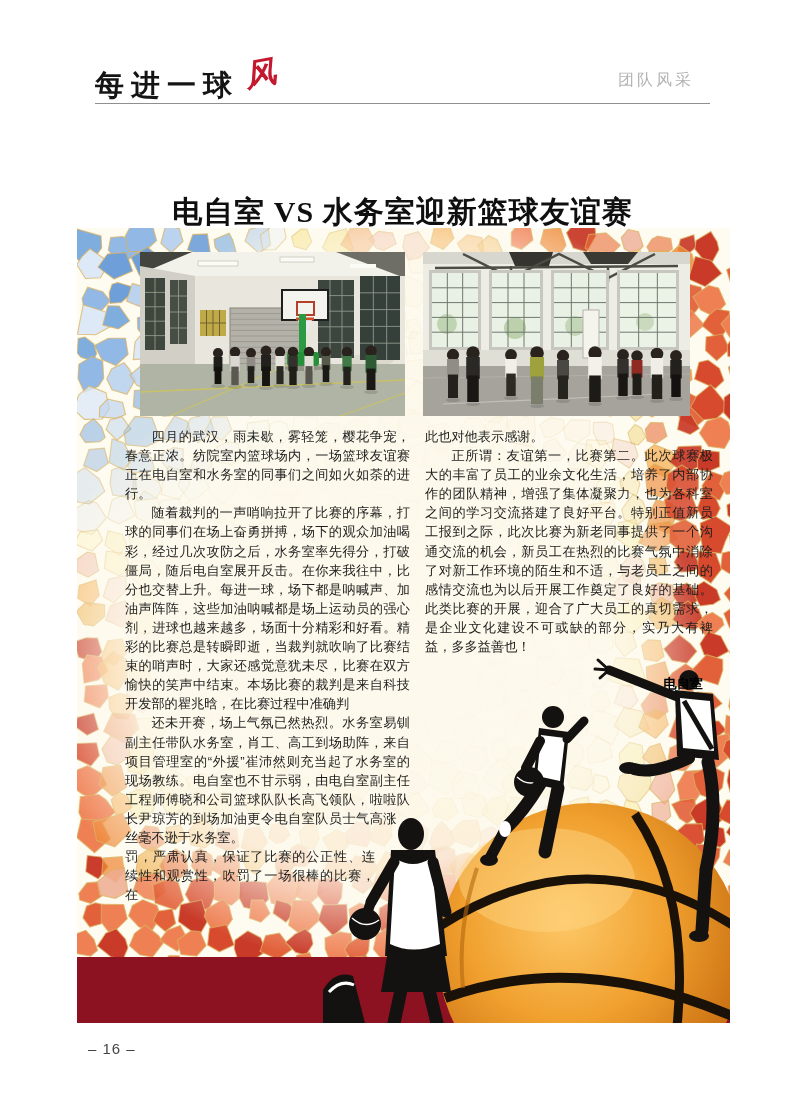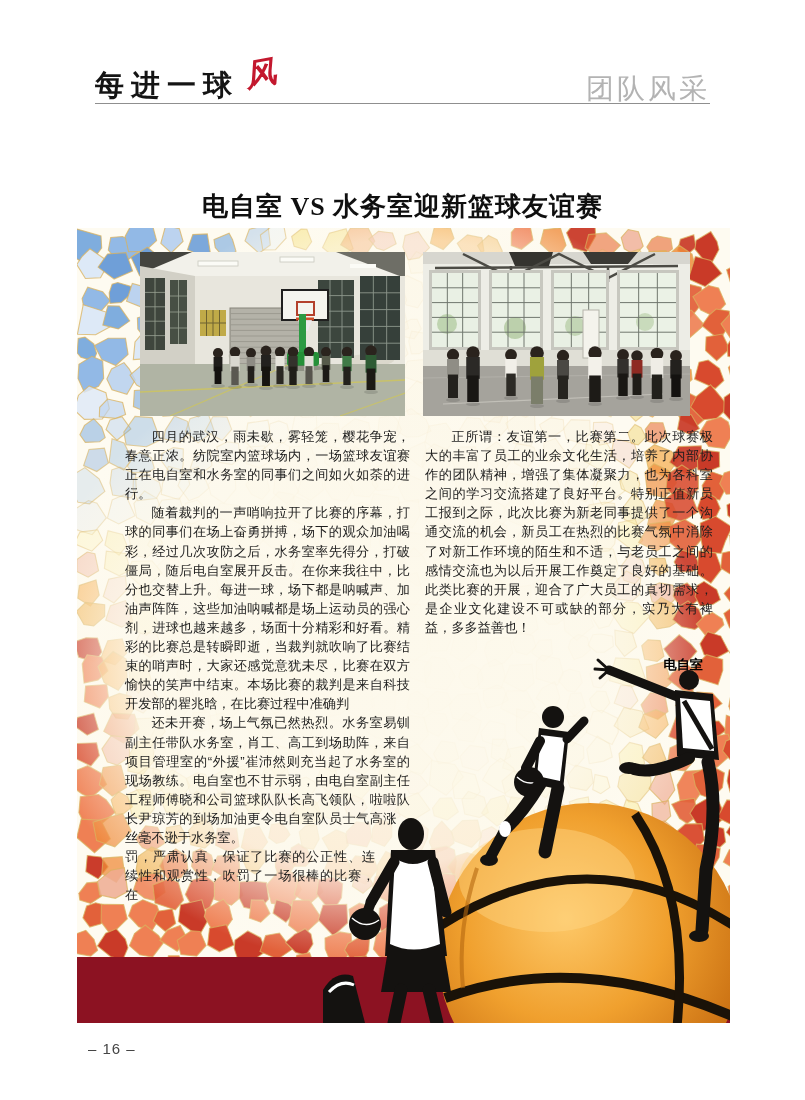--- a/index.html
+++ b/index.html
@@ -7,26 +7,26 @@
     width:805px;height:1100px;position:relative;background:#ffffff;
     font-family:"Liberation Sans","DejaVu Sans",sans-serif;overflow:hidden;
   }
   
   .header{position:absolute;left:95px;top:58px;width:615px;height:48px;}
   .masthead{position:absolute;left:0;top:8px;font-size:29px;font-weight:800;
     letter-spacing:7px;color:#141414;font-family:"DejaVu Sans",sans-serif;}
   .masthead-mark{position:absolute;left:150px;top:0px;font-size:31px;line-height:1;
     color:#c3182e;font-family:"DejaVu Serif","Liberation Serif",serif;
     font-style:italic;font-weight:700;transform:rotate(-10deg);}
-  .section-label{position:absolute;right:0;top:12px;font-size:28px;color:#b3b3b3;letter-spacing:3px;}
+  .section-label{position:absolute;right:16px;top:12px;font-size:16px;color:#b3b3b3;letter-spacing:3px;}
   .header-rule{position:absolute;left:95px;top:103px;width:615px;border-top:1.5px solid #8f8f8f;}
   
   .article-title{position:absolute;left:0;top:172px;width:805px;text-align:center;
     font-family:"Liberation Serif","DejaVu Serif",serif;font-weight:700;
-    font-size:26px;color:#0f0f0f;letter-spacing:1px;}
+    font-size:30px;color:#0f0f0f;letter-spacing:1px;}
   
   .panel{position:absolute;left:77px;top:228px;width:653px;height:795px;
     background:#fefbf1;overflow:hidden;}
   #mosaic{position:absolute;left:0;top:0;z-index:0;}
   .maroon-bar{position:absolute;left:0;top:729px;width:653px;height:66px;z-index:1;}
   .photo{position:absolute;top:24px;height:164px;overflow:hidden;z-index:2;}
   .photo-left{left:63px;width:265px;}
   .photo-right{left:346px;width:267px;}
   #illus{position:absolute;left:0;top:0;z-index:3;}
   
@@ -1124,18 +1124,19 @@
     </g>
   </svg>
 
   <div class="col col-left">
     <p class="para">四月的武汉，雨未歇，雾轻笼，樱花争宠，春意正浓。纺院室内篮球场内，一场篮球友谊赛正在电自室和水务室的同事们之间如火如荼的进行。</p>
     <p class="para">随着裁判的一声哨响拉开了比赛的序幕，打球的同事们在场上奋勇拼搏，场下的观众加油喝彩，经过几次攻防之后，水务室率先得分，打破僵局，随后电自室展开反击。在你来我往中，比分也交替上升。每进一球，场下都是呐喊声、加油声阵阵，这些加油呐喊都是场上运动员的强心剂，进球也越来越多，场面十分精彩和好看。精彩的比赛总是转瞬即逝，当裁判就吹响了比赛结束的哨声时，大家还感觉意犹未尽，比赛在双方愉快的笑声中结束。本场比赛的裁判是来自科技开发部的瞿兆晗，在比赛过程中准确判</p>
     <p class="para">还未开赛，场上气氛已然热烈。水务室易钏副主任带队水务室，肖工、高工到场助阵，来自项目管理室的“外援”崔沛然则充当起了水务室的现场教练。电自室也不甘示弱，由电自室副主任工程师傅晓和公司篮球队队长高飞领队，啦啦队长尹琼芳的到场加油更令电自室队员士气高涨，丝毫不逊于水务室。</p>
     <p class="para-noindent para-narrow">罚，严肃认真，保证了比赛的公正性、连续性和观赏性，吹罚了一场很棒的比赛，在</p>
   </div>
   <div class="col col-right">
+    <p class="para-noindent">此也对他表示感谢。</p>
     <p class="para">正所谓：友谊第一，比赛第二。此次球赛极大的丰富了员工的业余文化生活，培养了内部协作的团队精神，增强了集体凝聚力，也为各科室之间的学习交流搭建了良好平台。特别正值新员工报到之际，此次比赛为新老同事提供了一个沟通交流的机会，新员工在热烈的比赛气氛中消除了对新工作环境的陌生和不适，与老员工之间的感情交流也为以后开展工作奠定了良好的基础。此类比赛的开展，迎合了广大员工的真切需求，是企业文化建设不可或缺的部分，实乃大有裨益，多多益善也！</p>
     <div class="byline">电自室</div>
   </div>
 </div>
 
 <div class="page-number">– 16 –</div>
 
 </body></html>

